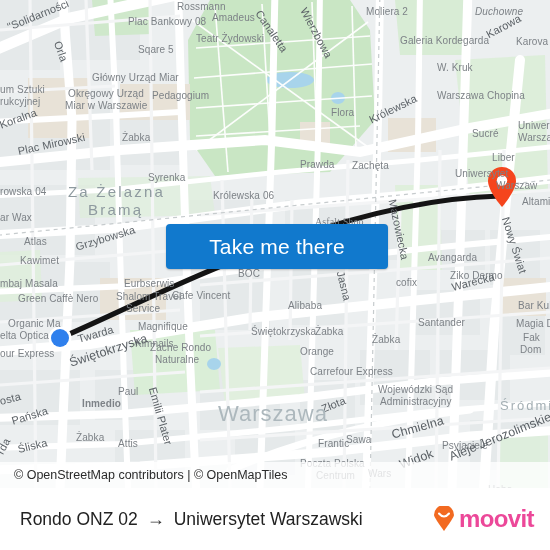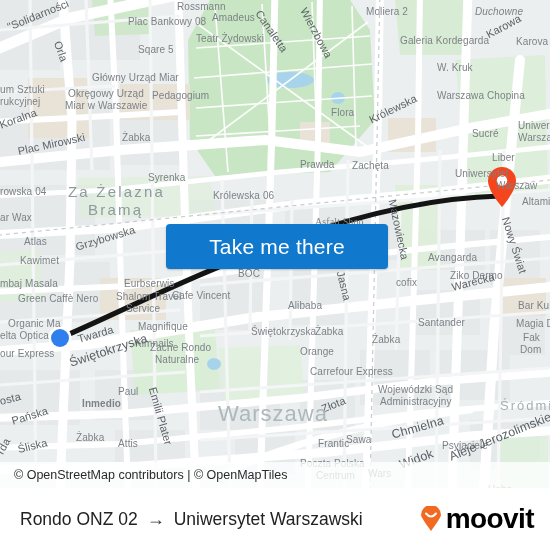--- a/index.html
+++ b/index.html
@@ -31,21 +31,21 @@
   #cta span{color:#fff;font-size:21px;letter-spacing:.2px;}
 
   
   #footer{position:absolute;left:0;top:488px;width:550px;height:62px;background:#fff;
           display:flex;align-items:center;}
   #route-title{display:flex;align-items:center;padding-left:20px;gap:9px;}
   #route-title .ep{font-size:17.5px;color:#222;}
   #route-title .arrow{font-size:18px;color:#333;}
   #brand{position:absolute;right:16px;top:50%;transform:translateY(-50%);
          display:flex;align-items:center;gap:2px;}
-  #brand .word{font-size:28px;font-weight:bold;color:#000000;letter-spacing:-.6px;}
+  #brand .word{font-size:24px;font-weight:bold;color:#ec4899;letter-spacing:-.6px;}
 </style>
 </head>
 <body>
 
 <div id="app">
 
   <div id="map">
 
     <svg width="550" height="488" viewBox="0 0 550 488">
       <defs>

